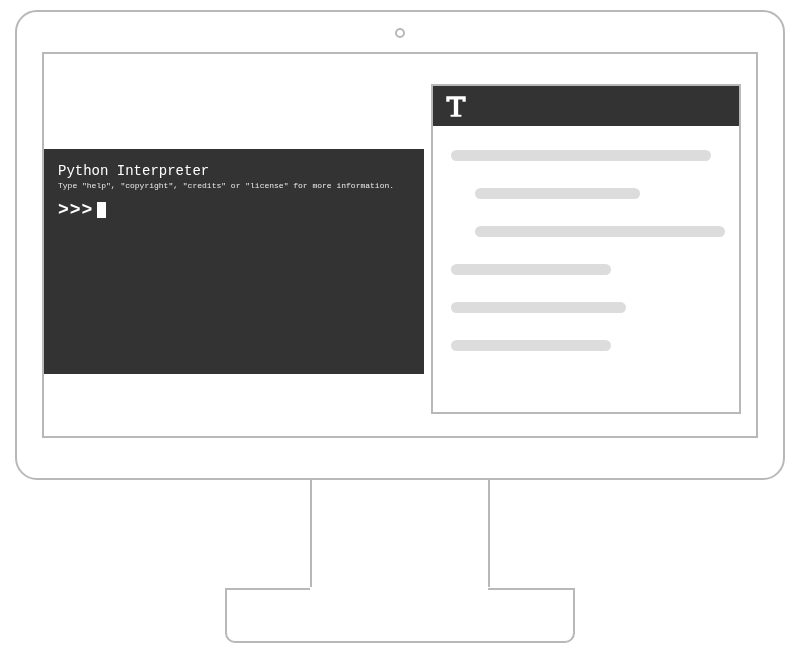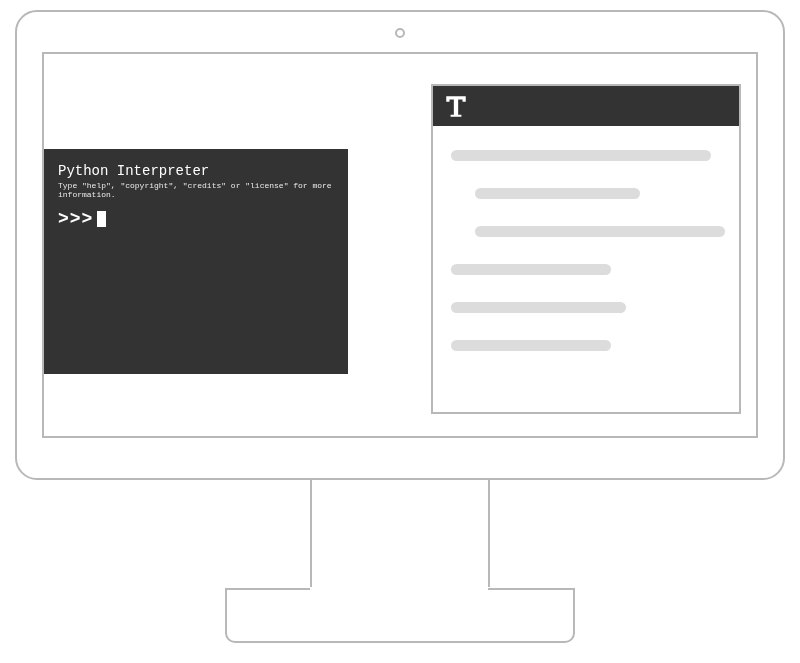--- a/index.html
+++ b/index.html
@@ -89,21 +89,21 @@
       left: 50%;
       transform: translateX(-50%);
       top: -3px;
     }
 
     
     .terminal {
       position: absolute;
       top: 95px;
       left: 0px;
-      width: 304px;
+      width: 380px;
       height: 225px;
       background: #333333;
       color: #fff;
       font-family: "Courier New", monospace;
       padding: 14px 14px;
     }
     .terminal-title {
       font-size: 14px;
       margin-bottom: 2px;
     }

